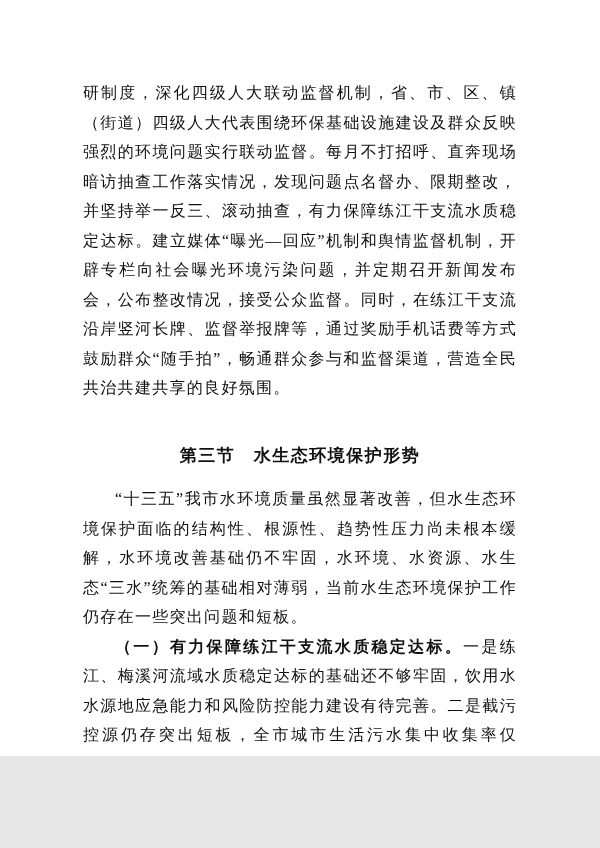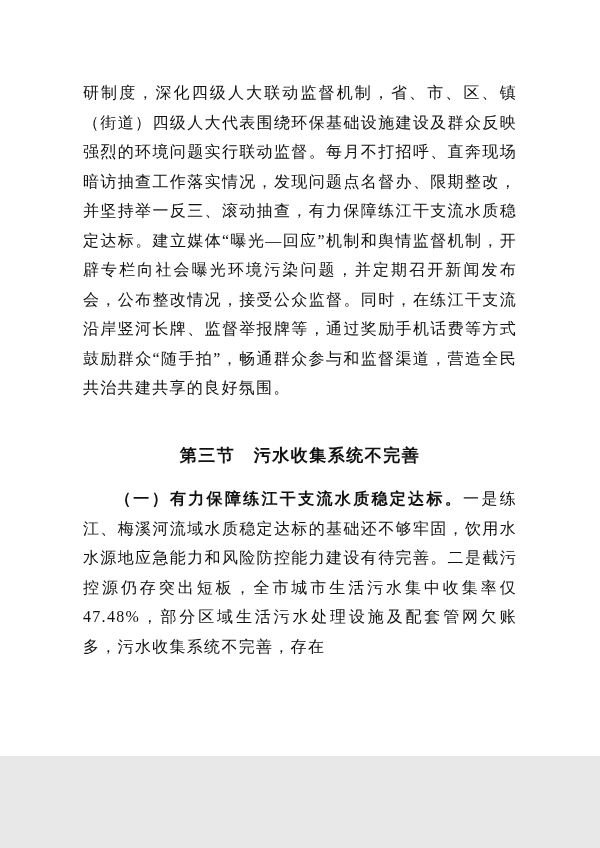--- a/index.html
+++ b/index.html
@@ -59,21 +59,22 @@
   }
 </style>
 </head>
 <body>
 
 <div class="page">
   <div class="content">
 
     <p class="para no-indent">研制度，深化四级人大联动监督机制，省、市、区、镇（街道）四级人大代表围绕环保基础设施建设及群众反映强烈的环境问题实行联动监督。每月不打招呼、直奔现场暗访抽查工作落实情况，发现问题点名督办、限期整改，并坚持举一反三、滚动抽查，有力保障练江干支流水质稳定达标。建立媒体“曝光—回应”机制和舆情监督机制，开辟专栏向社会曝光环境污染问题，并定期召开新闻发布会，公布整改情况，接受公众监督。同时，在练江干支流沿岸竖河长牌、监督举报牌等，通过奖励手机话费等方式鼓励群众“随手拍”，畅通群众参与和监督渠道，营造全民共治共建共享的良好氛围。</p>
 
-    <h3 class="section-heading">第三节　污水收集系统不完善</h3>
+    <h3 class="section-heading">第三节　水生态环境保护形势</h3>
 
+    <p class="para">“十三五”我市水环境质量虽然显著改善，但水生态环境保护面临的结构性、根源性、趋势性压力尚未根本缓解，水环境改善基础仍不牢固，水环境、水资源、水生态“三水”统筹的基础相对薄弱，当前水生态环境保护工作仍存在一些突出问题和短板。</p>
 
     <p class="para"><span class="bold">（一）有力保障练江干支流水质稳定达标。</span><span>一是练江、梅溪河流域水质稳定达标的基础还不够牢固，饮用水水源地应急能力和风险防控能力建设有待完善。二是截污控源仍存突出短板，全市城市生活污水集中收集率仅 47.48%，部分区域生活污水处理设施及配套管网欠账多，污水收集系统不完善，存在</span></p>
 
   </div>
 
   <div class="page-number">11</div>
 </div>
 
 </body></html>

